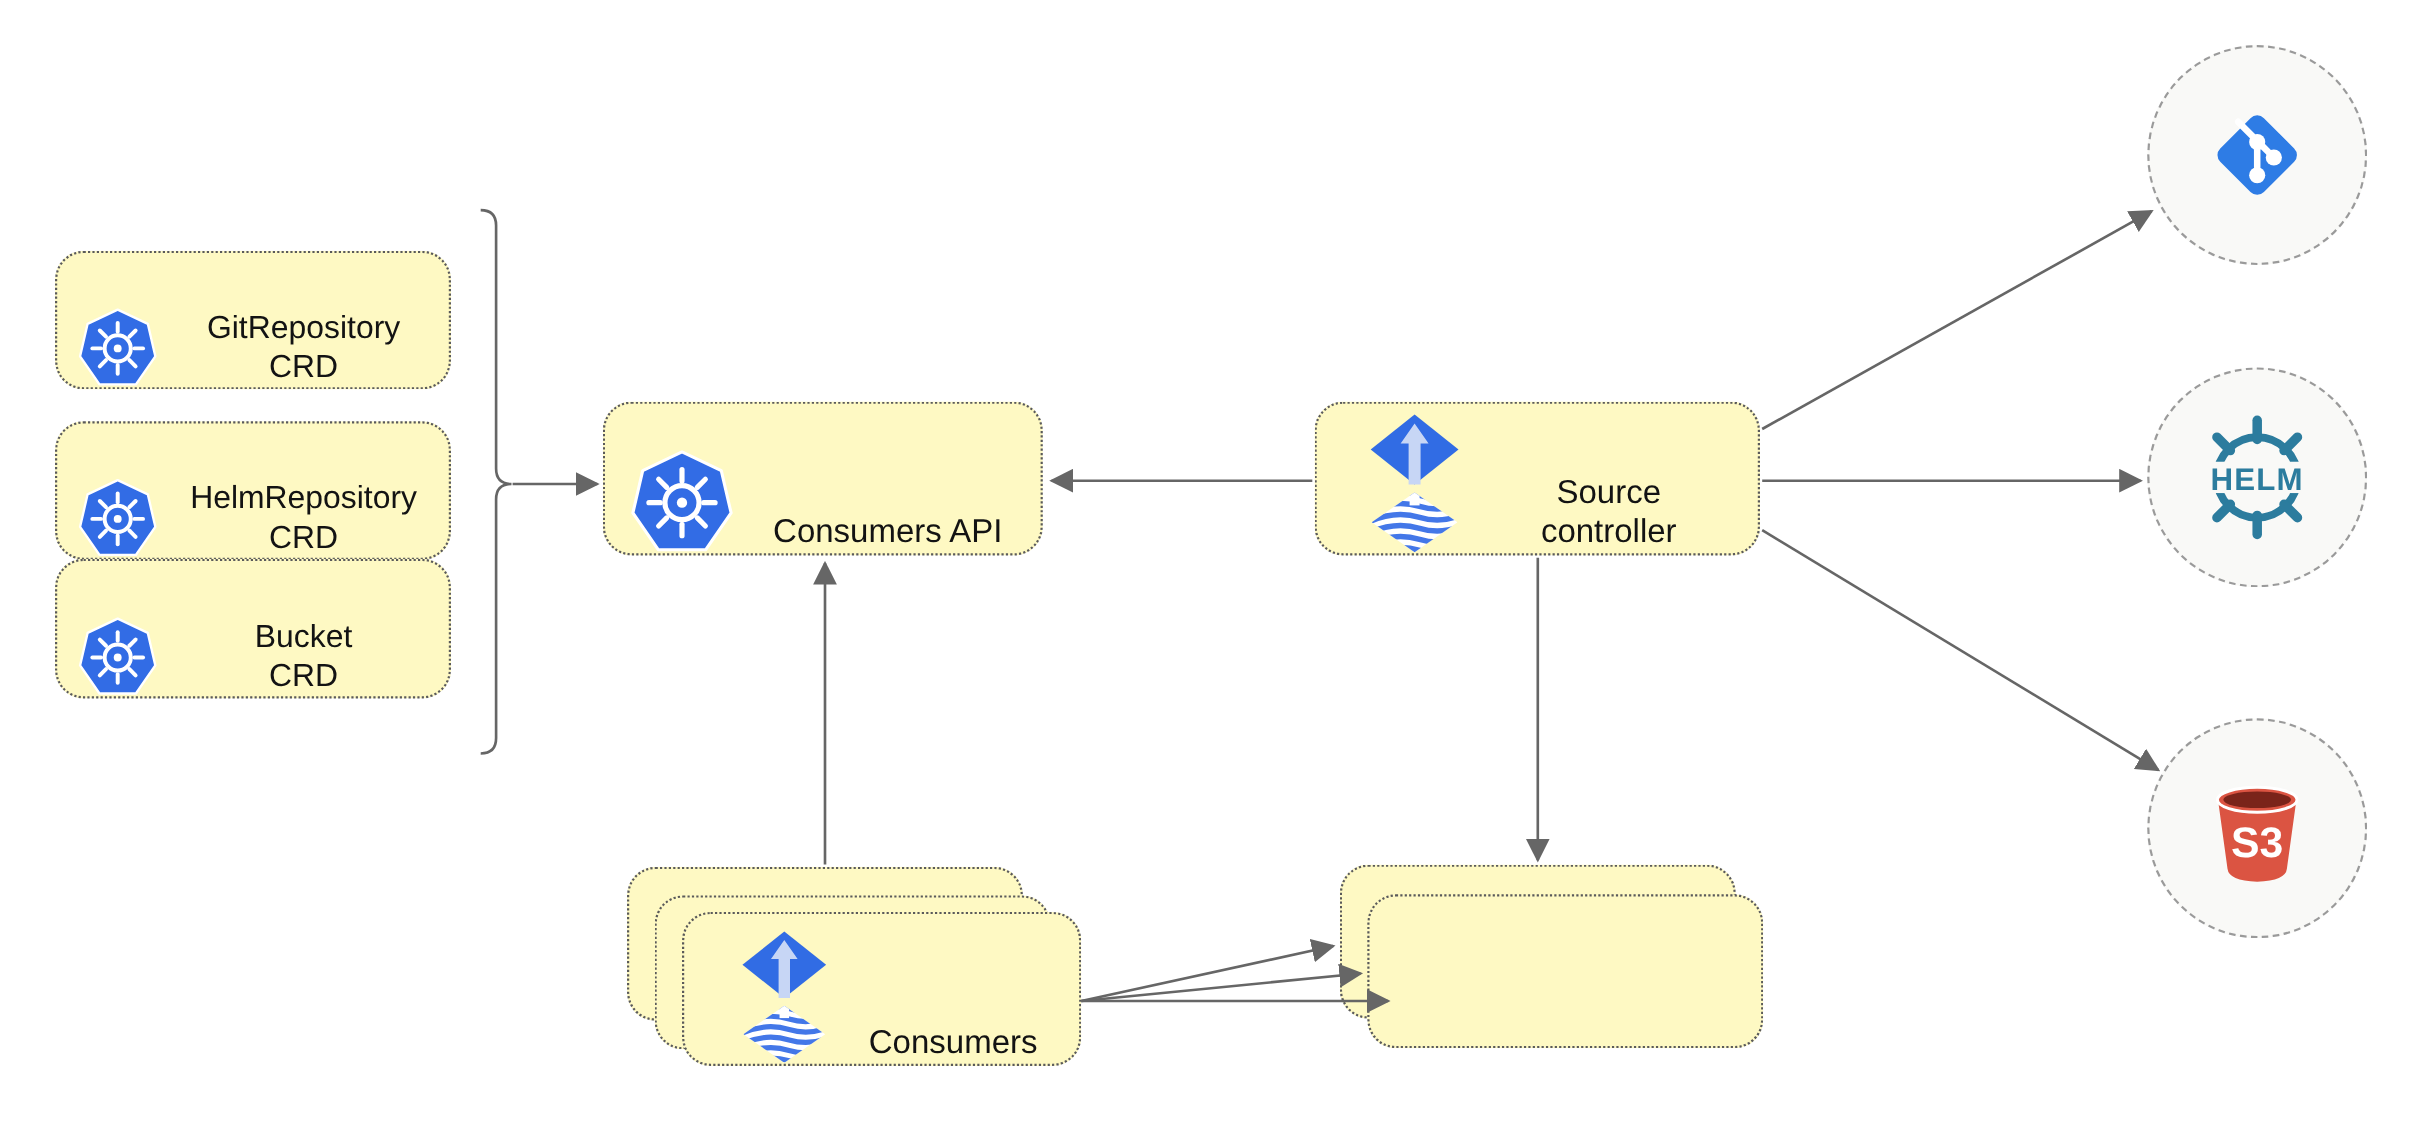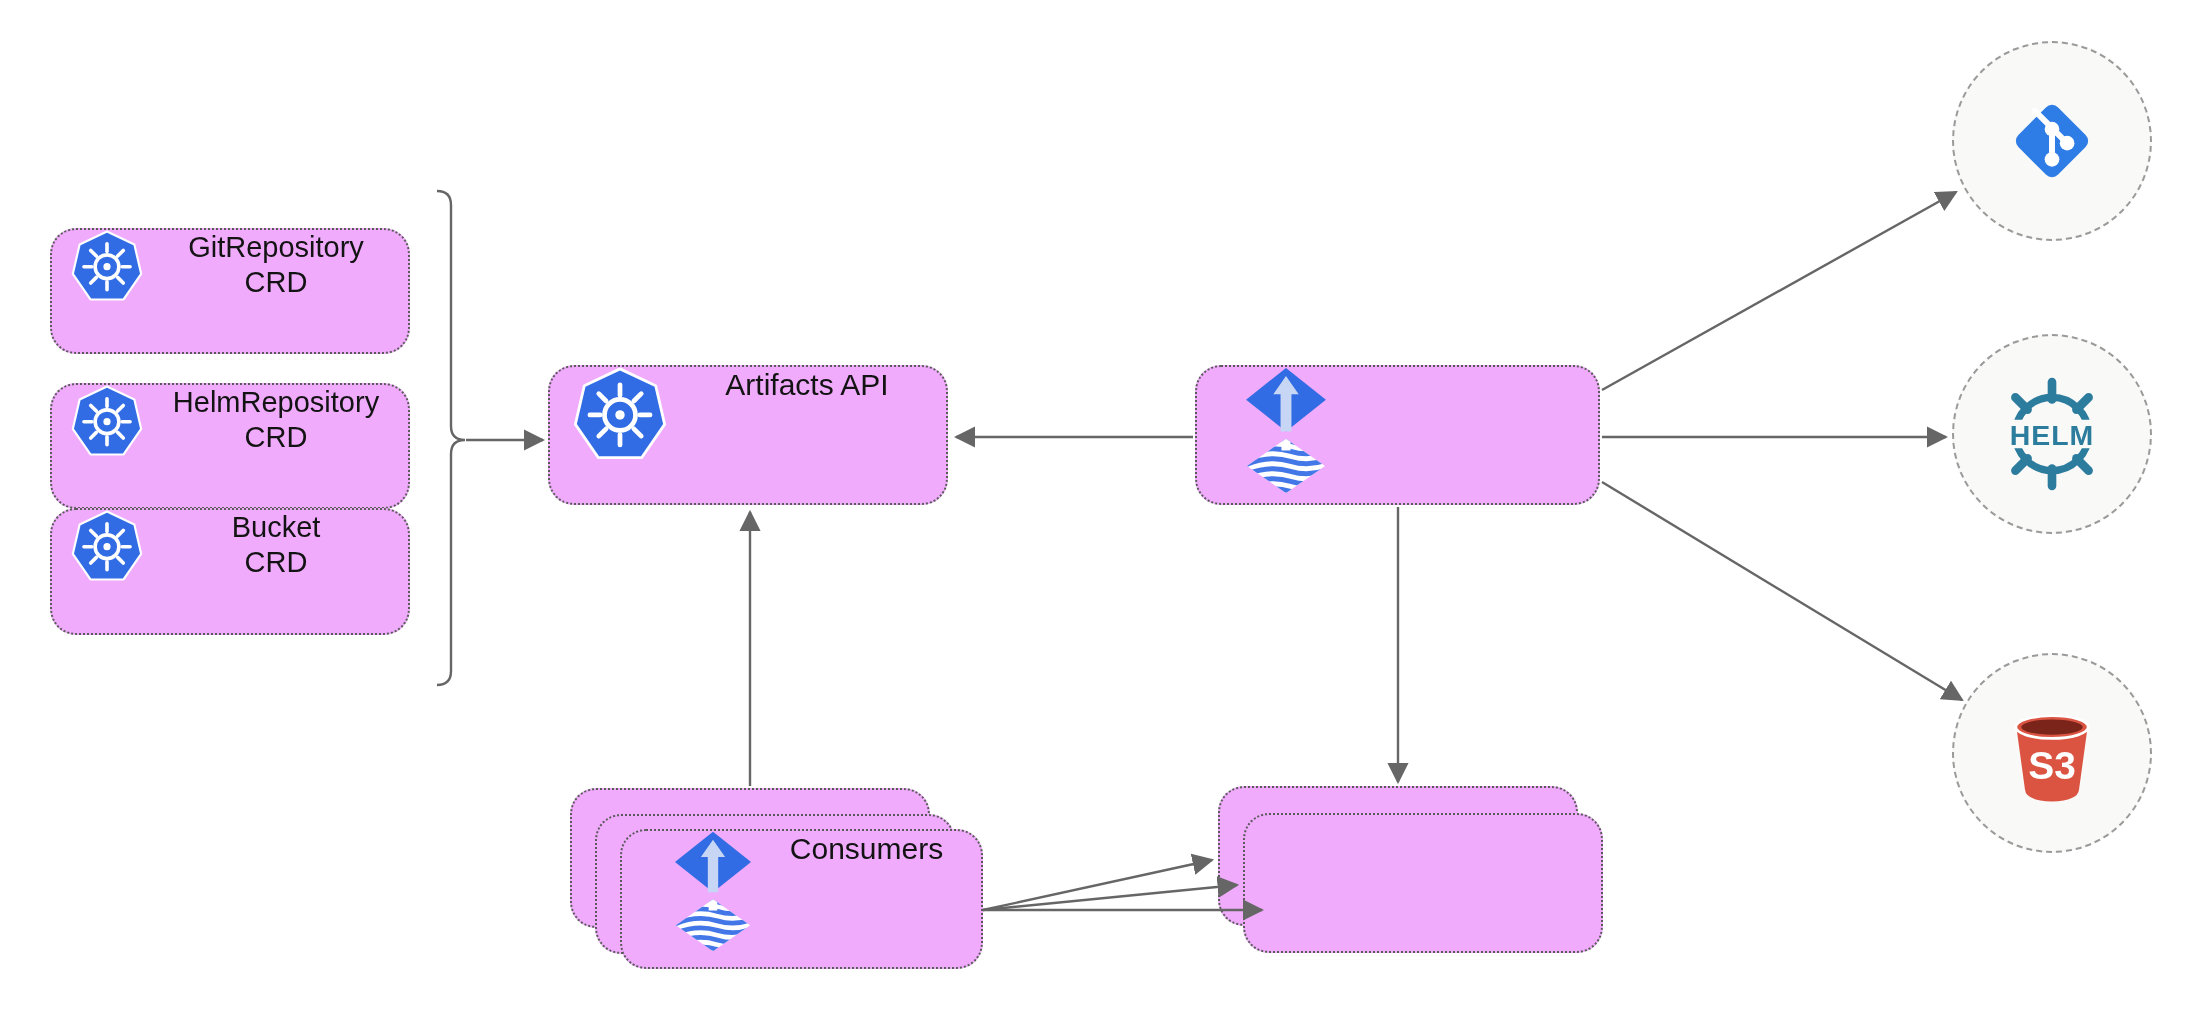--- a/index.html
+++ b/index.html
@@ -5,26 +5,26 @@
   html,body{margin:0;padding:0;background:#ffffff;}
   .canvas{
     position:relative;
     width:2196px;height:1030px;
     background:#ffffff;
     font-family:"Liberation Sans",sans-serif;
     overflow:hidden;
   }
   .node{
     position:absolute;
-    background:#f0abfc;
+    background:#fef9c3;
     border:2.5px dotted #5a5a5a;
     border-radius:26px;
     box-sizing:border-box;
     display:flex;
-    align-items:flex-start;
+    align-items:flex-end;
     gap:16px;
   }
   .node-label{
     flex:1;
     text-align:center;
     font-size:29px;
     line-height:1.22;
     color:#131313;
     padding-right:16px;
   }
@@ -156,27 +156,31 @@
     <div class="node-label">
       <div>Bucket</div>
       <div>CRD</div>
     </div>
   </div>
 
   <div class="node big" style="left:548px;top:365px;width:400px;height:140px;">
     <svg class="icon" style="margin-left:22px" width="96" height="94">
         <use href="#sym-k8s"></use>
       </svg>
-    <div class="node-label">Artifacts API</div>
+    <div class="node-label">Consumers API</div>
   </div>
 
   <div class="node big" style="left:1195px;top:365px;width:405px;height:140px;">
     <svg class="icon" style="margin-left:48px" width="82" height="127">
         <use href="#sym-flux"></use>
       </svg>
+    <div class="node-label">
+      <div>Source</div>
+      <div>controller</div>
+    </div>
   </div>
 
   <div class="node" style="left:570px;top:788px;width:360px;height:140px;"></div>
   <div class="node" style="left:595px;top:814px;width:360px;height:140px;"></div>
   <div class="node big" style="left:620px;top:829px;width:363px;height:140px;">
     <svg class="icon" style="margin-left:52px" width="78" height="121">
         <use href="#sym-flux"></use>
       </svg>
     <div class="node-label">Consumers</div>
   </div>

